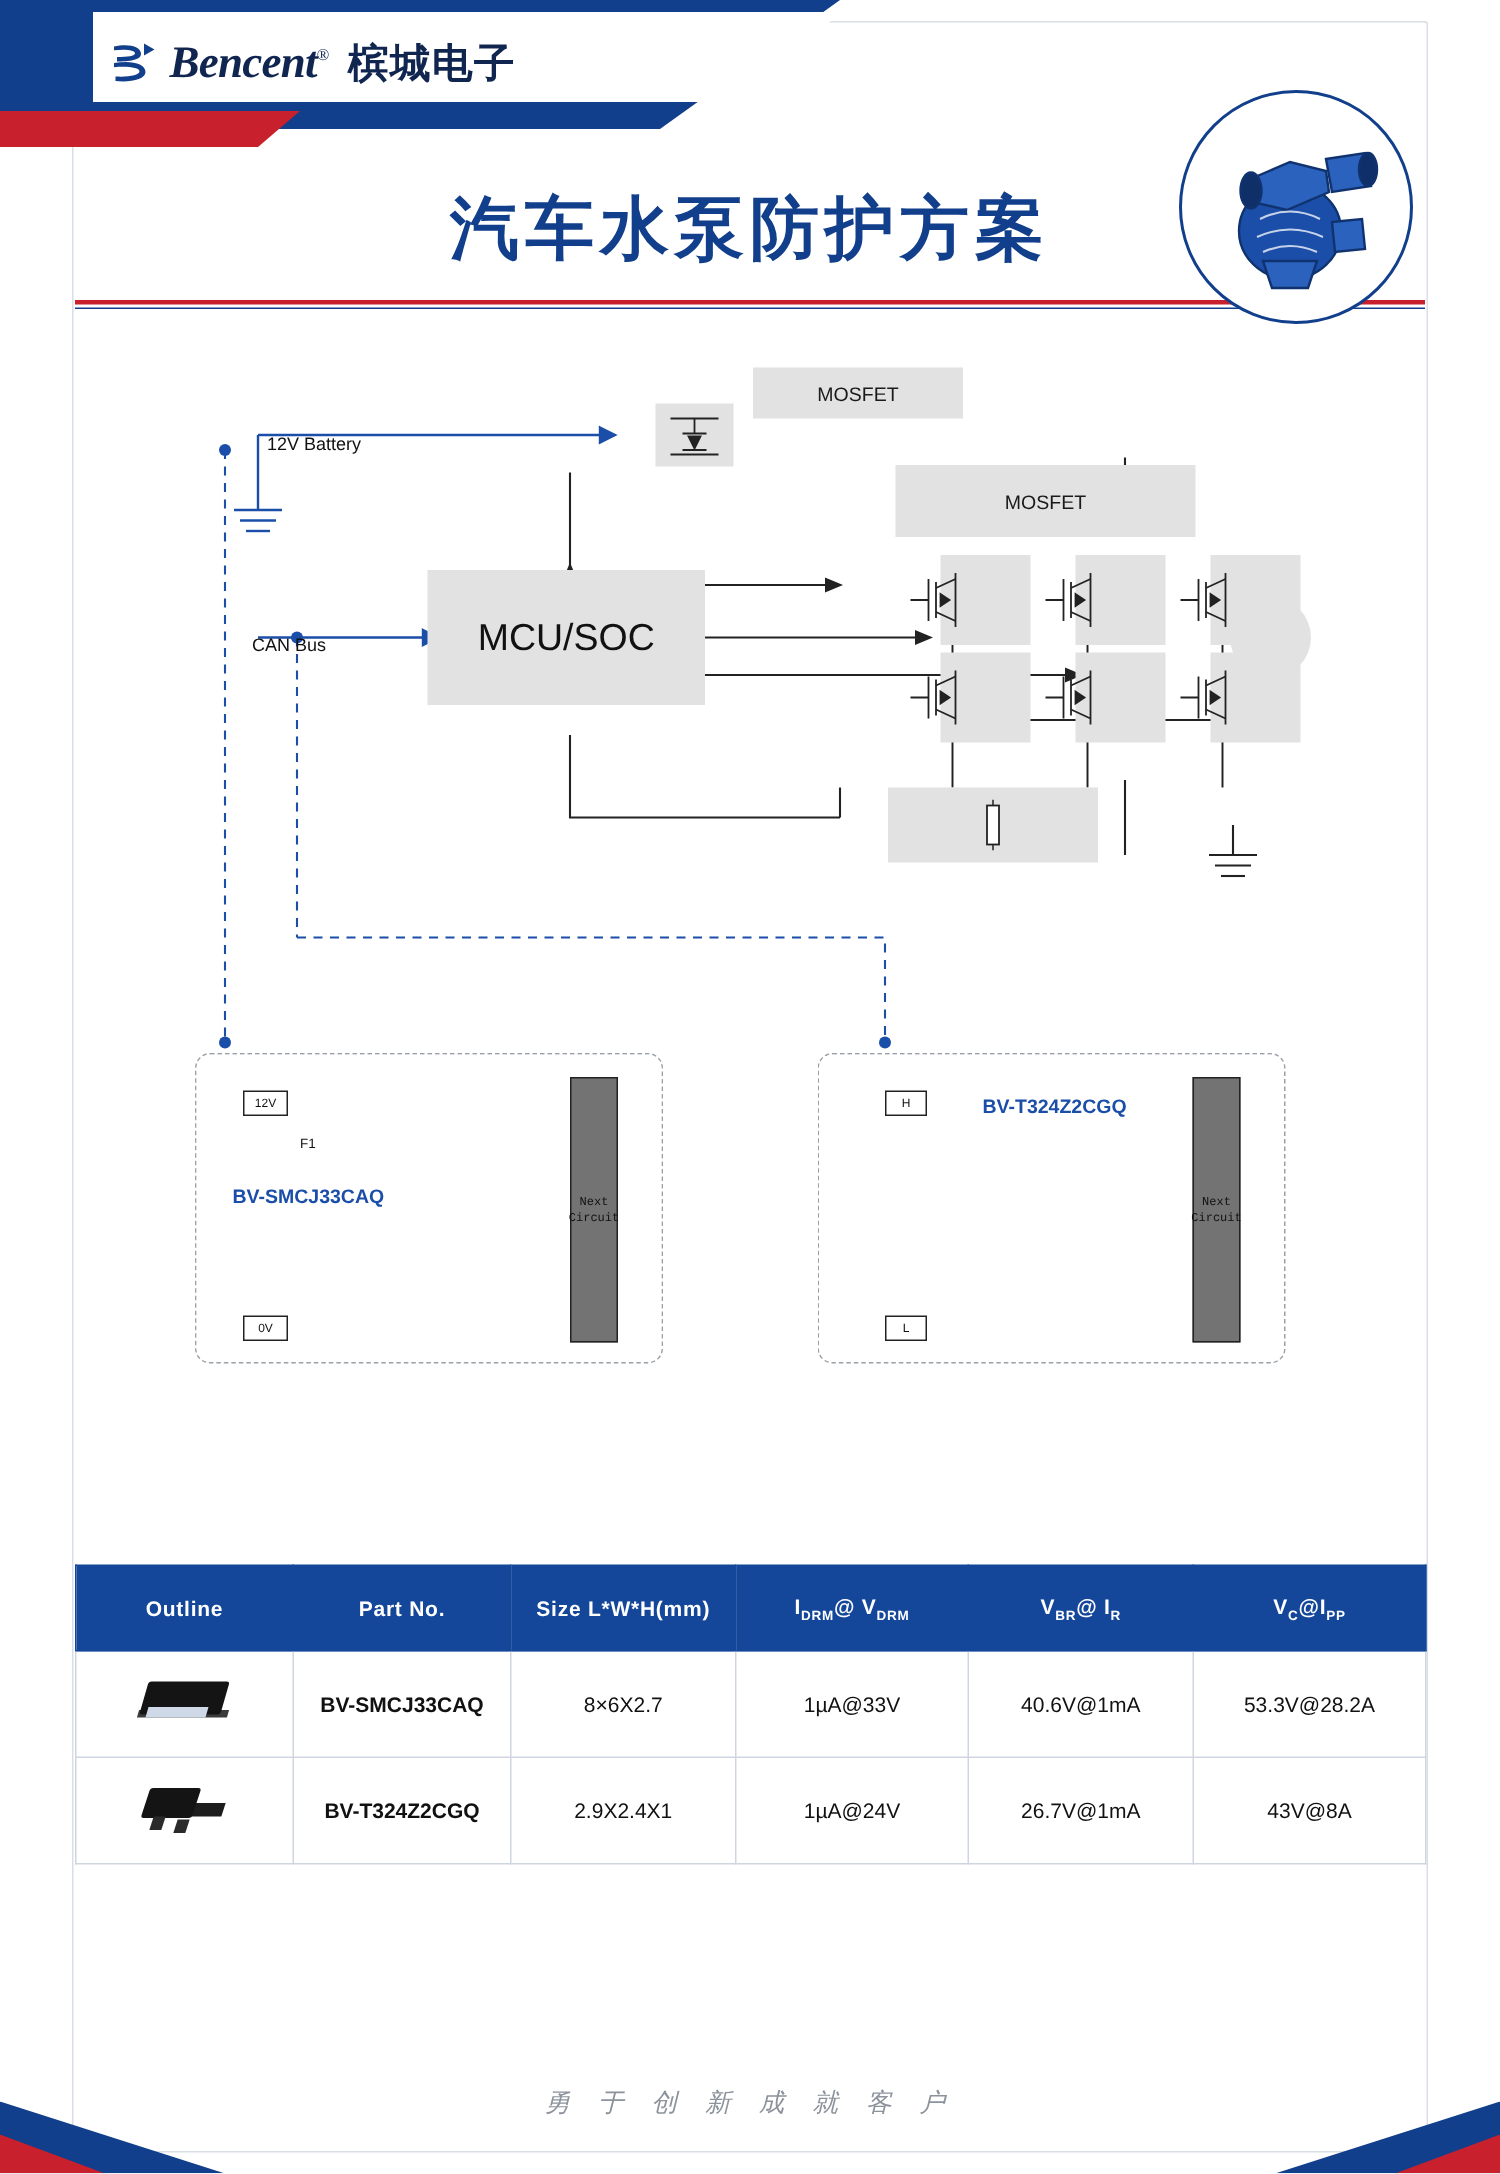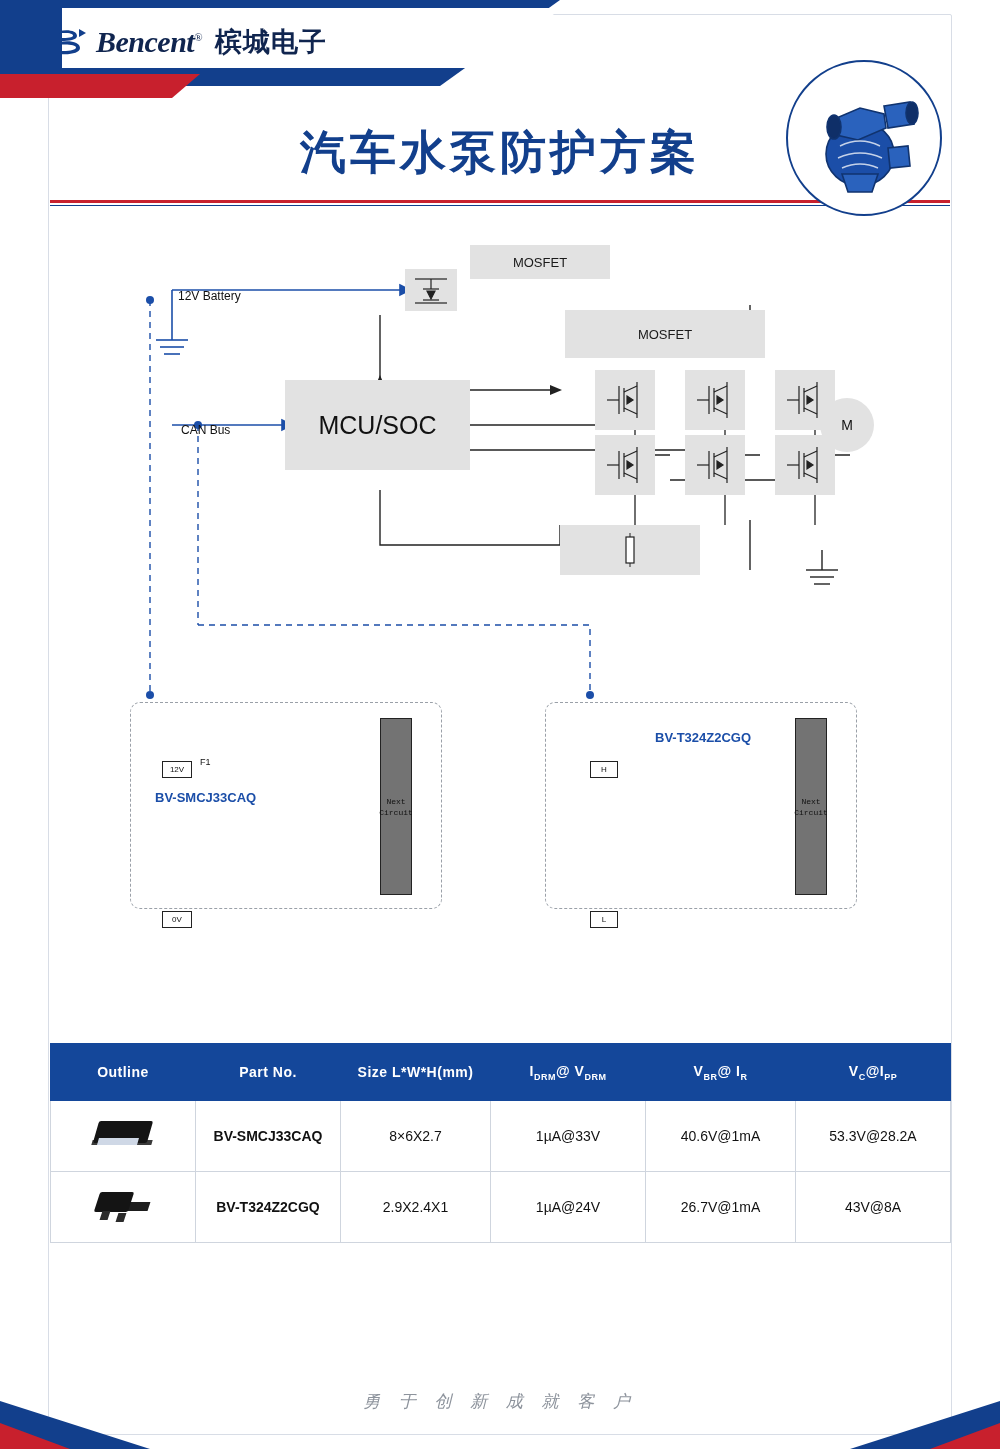--- a/index.html
+++ b/index.html
@@ -52,21 +52,21 @@
     background:#123f8c;
     clip-path:polygon(200px 70px,200px 22px,50px 70px);
   }
   .br-red{
     position:absolute;right:0;bottom:0;width:150px;height:70px;
     background:#c8202d;
     clip-path:polygon(150px 70px,150px 44px,80px 70px);
   }
   
   .logo{
-    position:absolute;left:55px;top:24px;display:flex;align-items:center;gap:7px;
+    position:absolute;left:72px;top:24px;display:flex;align-items:center;gap:7px;
   }
   .logo-mark{
     width:34px;height:34px;position:relative;color:#123f8c;
   }
   .logo-text{
     font-size:30px;font-weight:bold;font-style:italic;color:#10254f;letter-spacing:-.5px;
     font-family:"Liberation Serif", serif;
   }
   .logo-reg{font-size:11px;vertical-align:super;font-style:normal;font-weight:normal;}
   .logo-cn{
@@ -86,21 +86,21 @@
   
   .badge{
     position:absolute;right:58px;top:60px;width:152px;height:152px;border-radius:50%;
     border:2px solid #123f8c;background:#fff;overflow:hidden;
   }
   
   .schem{position:absolute;left:50px;top:225px;width:900px;height:700px;}
   .blk{
     position:absolute;background:#e2e2e2;border:0;
     display:flex;align-items:center;justify-content:center;
-    font-size:13px;color:#1a1a1a;
+    font-size:13px;color:#1a1a1a;margin-left:32px;
   }
   .lbl{position:absolute;font-size:12px;color:#111;margin-top:16px;}
   .mcu{
     position:absolute;background:#e2e2e2;display:flex;align-items:center;justify-content:center;
     font-size:25px;color:#111;
   }
   .motor{
     position:absolute;width:54px;height:54px;border-radius:50%;background:#e2e2e2;
     display:flex;align-items:center;justify-content:center;font-size:14px;color:#111;
   }
@@ -110,21 +110,21 @@
   .part-label{
     position:absolute;font-size:13px;font-weight:bold;color:#1b4ea8;
   }
   .next-circuit{
     position:absolute;border:1px solid #222;background:#737373;
     display:flex;align-items:center;justify-content:center;text-align:center;
     font-size:8px;line-height:11px;color:#111;font-family:Liberation Mono, monospace;
   }
   .pin{
     position:absolute;border:1px solid #222;background:#fff;font-size:8px;
-    display:flex;align-items:center;justify-content:center;color:#111;margin-top:34px;
+    display:flex;align-items:center;justify-content:center;color:#111;
   }
   
   .tbl-wrap{position:absolute;left:50px;top:1043px;width:900px;}
   table{border-collapse:collapse;width:900px;table-layout:fixed;}
   thead th{
     background:#14479a;color:#fff;font-size:14px;font-weight:bold;
     height:54px;border:1px solid #14479a;letter-spacing:.5px;margin-top:32px;
   }
   tbody td{
     border:1px solid #cfd5de;height:68px;text-align:center;font-size:14px;color:#111;
@@ -448,21 +448,21 @@
             <line x1="17" y1="10" x2="30" y2="4"></line>
               <line x1="17" y1="26" x2="30" y2="32"></line>
               <line x1="30" y1="0" x2="30" y2="36"></line>
             <polygon points="20,14 26,18 20,22" fill="#222"></polygon>
           </g>
         </g>
       </svg>
     </div>
 
     <div class="lbl" style="left:128px;top:48px;">12V Battery</div>
-    <div class="lbl" style="left:131px;top:182px;text-align:right;">CAN Bus</div>
+    <div class="lbl" style="left:118px;top:182px;text-align:right;">CAN Bus</div>
 
     <div class="dash-box" style="left:80px;top:477px;width:310px;height:205px;"></div>
     <div class="dash-box" style="left:495px;top:477px;width:310px;height:205px;"></div>
 
     <div class="pin" style="left:112px;top:502px;width:28px;height:15px;">12V</div>
     <div class="pin" style="left:112px;top:652px;width:28px;height:15px;">0V</div>
     <div class="lbl" style="left:150px;top:516px;font-size:9px;">F1</div>
     <div class="part-label" style="left:105px;top:565px;">BV-SMCJ33CAQ</div>
     <div class="next-circuit" style="left:330px;top:493px;width:30px;height:175px;">Next<br>Circuit</div>
 

